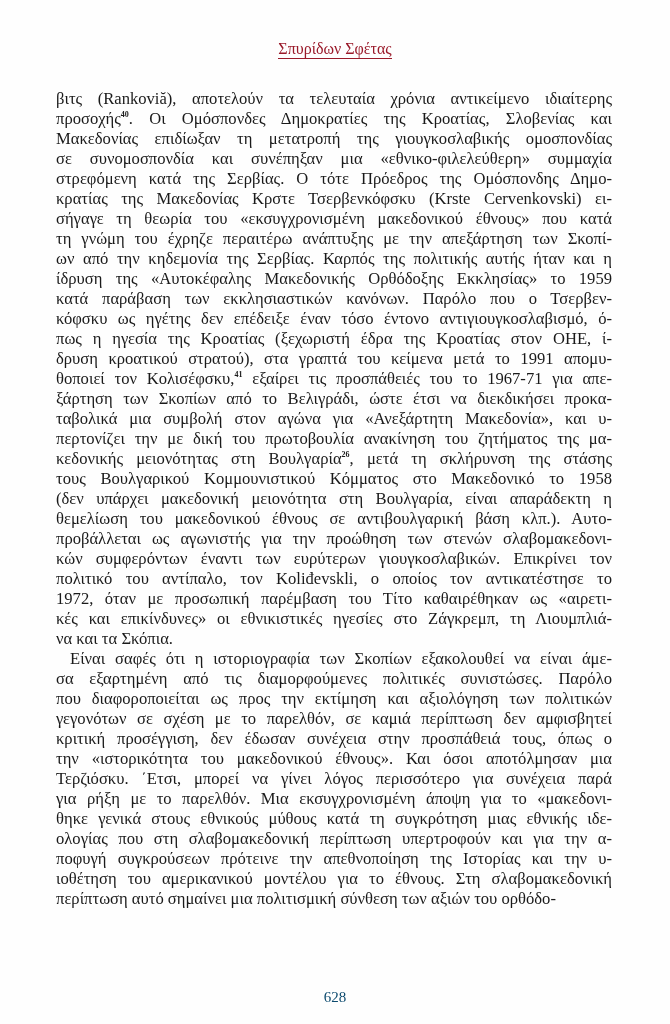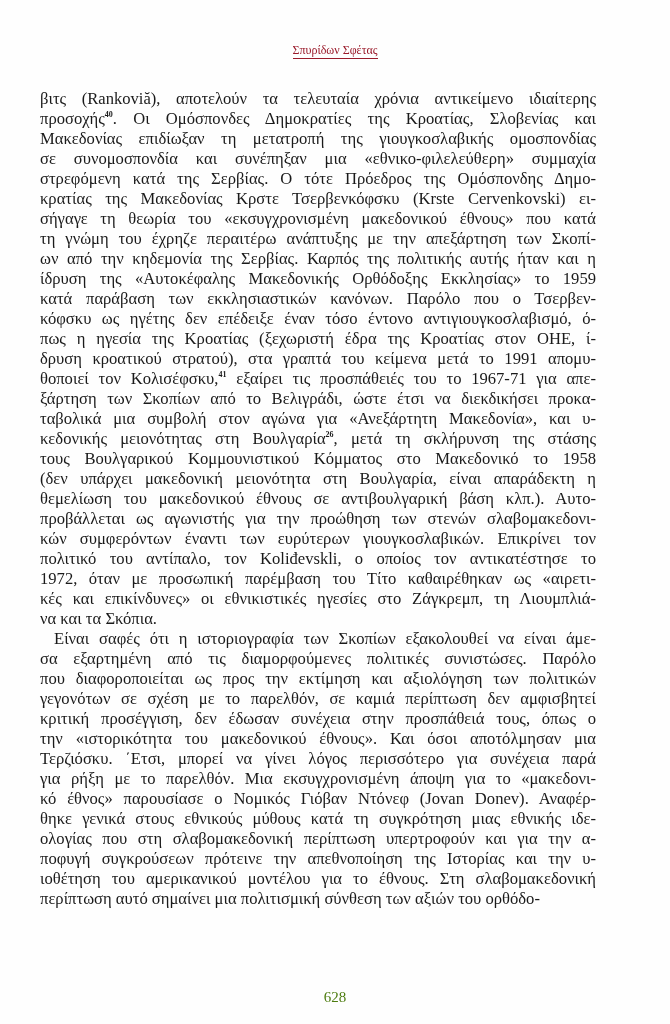--- a/index.html
+++ b/index.html
@@ -1,25 +1,25 @@
 <!DOCTYPE html>
 <html><head>
 <meta charset="utf-8">
 <style>
   html, body { margin: 0; padding: 0; background: #ffffff; }
   body { width: 670px; height: 1024px; position: relative; overflow: hidden; font-family: "Liberation Serif", "DejaVu Serif", serif; color: #1a1a1a; }
   .page { position: absolute; left: 0; top: 0; width: 670px; height: 1024px; background: #fefefe; }
   .running-head { position: absolute; top: 40px; left: 0; width: 670px; text-align: center; }
-  .running-head span { color: #9a1a2a; font-size: 12px; border-bottom: 1px solid #9a1a2a; padding-bottom: 1px; }
-  .body-text { position: absolute; left: 40px; top: 89px; width: 556px; }
+  .running-head span { color: #9a1a2a; font-size: 16px; border-bottom: 1px solid #9a1a2a; padding-bottom: 1px; }
+  .body-text { position: absolute; left: 56px; top: 89px; width: 556px; }
   .line { font-size: 16.6px; line-height: 20.0px; height: 20.0px; white-space: nowrap; text-align: justify; text-align-last: justify; }
   .line.last { text-align-last: left; }
   .line.indent { padding-left: 14px; }
   sup { font-size: 8px; line-height: 0; vertical-align: super; font-weight: bold; }
-  .page-number { position: absolute; top: 989px; left: 0; width: 670px; text-align: center; color: #4d7c0f; font-size: 15px; }
+  .page-number { position: absolute; top: 989px; left: 0; width: 670px; text-align: center; color: #0c4a6e; font-size: 15px; }
 </style>
 </head>
 <body>
 
 <div class="page">
   <div class="running-head">
     <span>Σπυρίδων Σφέτας</span>
   </div>
 
   <div class="body-text">
@@ -34,41 +34,41 @@
         <div class="line">τη γνώμη του έχρηζε περαιτέρω ανάπτυξης με την απεξάρτηση των Σκοπί-</div>
         <div class="line">ων από την κηδεμονία της Σερβίας. Καρπός της πολιτικής αυτής ήταν και η</div>
         <div class="line">ίδρυση της «Αυτοκέφαλης Μακεδονικής Ορθόδοξης Εκκλησίας» το 1959</div>
         <div class="line">κατά παράβαση των εκκλησιαστικών κανόνων. Παρόλο που ο Τσερβεν-</div>
         <div class="line">κόφσκυ ως ηγέτης δεν επέδειξε έναν τόσο έντονο αντιγιουγκοσλαβισμό, ό-</div>
         <div class="line">πως η ηγεσία της Κροατίας (ξεχωριστή έδρα της Κροατίας στον ΟΗΕ, ί-</div>
         <div class="line">δρυση κροατικού στρατού), στα γραπτά του κείμενα μετά το 1991 απομυ-</div>
         <div class="line">θοποιεί τον Κολισέφσκυ,<sup>41</sup> εξαίρει τις προσπάθειές του το 1967-71 για απε-</div>
         <div class="line">ξάρτηση των Σκοπίων από το Βελιγράδι, ώστε έτσι να διεκδικήσει προκα-</div>
         <div class="line">ταβολικά μια συμβολή στον αγώνα για «Ανεξάρτητη Μακεδονία», και υ-</div>
+        <div class="line">περτονίζει την με δική του πρωτοβουλία ανακίνηση του ζητήματος της μα-</div>
         <div class="line">κεδονικής μειονότητας στη Βουλγαρία<sup>26</sup>, μετά τη σκλήρυνση της στάσης</div>
         <div class="line">τους Βουλγαρικού Κομμουνιστικού Κόμματος στο Μακεδονικό το 1958</div>
         <div class="line">(δεν υπάρχει μακεδονική μειονότητα στη Βουλγαρία, είναι απαράδεκτη η</div>
         <div class="line">θεμελίωση του μακεδονικού έθνους σε αντιβουλγαρική βάση κλπ.). Αυτο-</div>
         <div class="line">προβάλλεται ως αγωνιστής για την προώθηση των στενών σλαβομακεδονι-</div>
         <div class="line">κών συμφερόντων έναντι των ευρύτερων γιουγκοσλαβικών. Επικρίνει τον</div>
         <div class="line">πολιτικό του αντίπαλο, τον Koliđevskli, ο οποίος τον αντικατέστησε το</div>
         <div class="line">1972, όταν με προσωπική παρέμβαση του Τίτο καθαιρέθηκαν ως «αιρετι-</div>
         <div class="line">κές και επικίνδυνες» οι εθνικιστικές ηγεσίες στο Ζάγκρεμπ, τη Λιουμπλιά-</div>
         <div class="line last">να και τα Σκόπια.</div>
       </div>
     <div id="p2">
         <div class="line indent">Είναι σαφές ότι η ιστοριογραφία των Σκοπίων εξακολουθεί να είναι άμε-</div>
         <div class="line">σα εξαρτημένη από τις διαμορφούμενες πολιτικές συνιστώσες. Παρόλο</div>
         <div class="line">που διαφοροποιείται ως προς την εκτίμηση και αξιολόγηση των πολιτικών</div>
         <div class="line">γεγονότων σε σχέση με το παρελθόν, σε καμιά περίπτωση δεν αμφισβητεί</div>
         <div class="line">κριτική προσέγγιση, δεν έδωσαν συνέχεια στην προσπάθειά τους, όπως ο</div>
         <div class="line">την «ιστορικότητα του μακεδονικού έθνους». Και όσοι αποτόλμησαν μια</div>
         <div class="line">Τερζιόσκυ. ΄Ετσι, μπορεί να γίνει λόγος περισσότερο για συνέχεια παρά</div>
         <div class="line">για ρήξη με το παρελθόν. Μια εκσυγχρονισμένη άποψη για το «μακεδονι-</div>
-        <div class="line">κό έθνος» παρουσίασε ο Νομικός Γιόβαν Ντόνεφ (Jovan Donev). Αναφέρ-</div>
         <div class="line">θηκε γενικά στους εθνικούς μύθους κατά τη συγκρότηση μιας εθνικής ιδε-</div>
         <div class="line">ολογίας που στη σλαβομακεδονική περίπτωση υπερτροφούν και για την α-</div>
         <div class="line">ποφυγή συγκρούσεων πρότεινε την απεθνοποίηση της Ιστορίας και την υ-</div>
         <div class="line">ιοθέτηση του αμερικανικού μοντέλου για το έθνους. Στη σλαβομακεδονική</div>
         <div class="line last">περίπτωση αυτό σημαίνει μια πολιτισμική σύνθεση των αξιών του ορθόδο-</div>
       </div>
   </div>
 
   <div class="page-number">628</div>
 </div>

